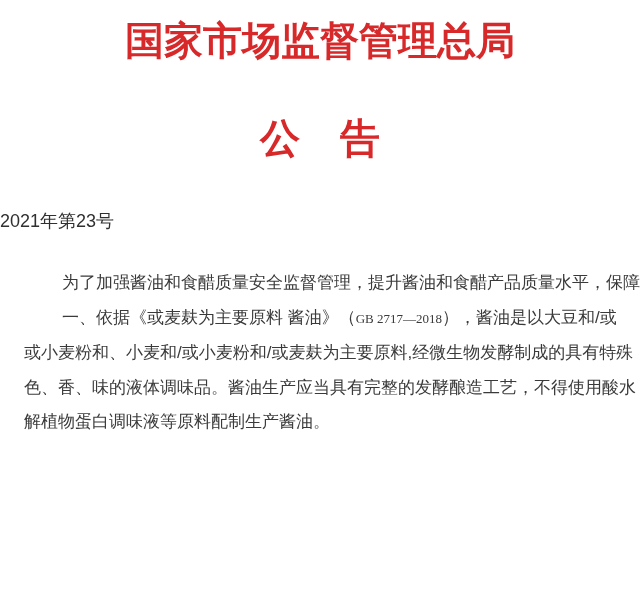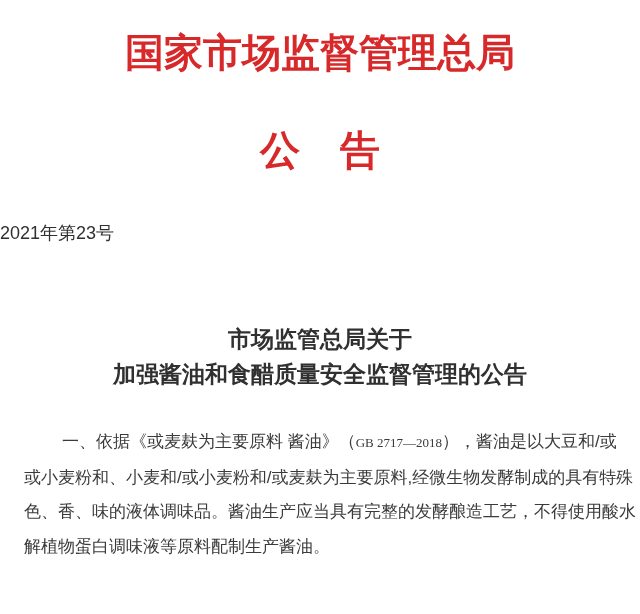--- a/index.html
+++ b/index.html
@@ -15,21 +15,21 @@
     overflow: hidden;
     background: var(--background);
     font-family: "Liberation Sans", sans-serif;
   }
   .page {
     width: 640px;
     height: 614px;
     background: var(--background);
   }
   .agency {
-    margin-top: 32px;
+    margin-top: 20px;
     font-size: 39px;
     line-height: 42px;
     font-weight: bold;
     color: var(--accent-red);
     text-align: center;
     white-space: nowrap;
   }
   .notice-type {
     margin-top: 55px;
     font-size: 40px;
@@ -79,25 +79,22 @@
 <body>
 
 <div class="page">
 
   <h1 class="agency">国家市场监督管理总局</h1>
 
   <div class="notice-type">公　告</div>
 
   <div class="doc-number">2021年第23号</div>
 
-  <div class="doc-title">
-    <div>市场监管总局关于</div>
-    <div>加强酱油和食醋质量安全监督管理的公告</div>
-  </div>
 
   <div class="body-text">
+    <div class="line indent">为了加强酱油和食醋质量安全监督管理，提升酱油和食醋产品质量水平，保障</div>
     <div class="line indent"><span>一、依据《或麦麸为主要原料 酱油》（</span><span class="std-code">GB 2717—2018</span><span>），酱油是以大豆和/或</span></div>
     <div class="line">或小麦粉和、小麦和/或小麦粉和/或麦麸为主要原料,经微生物发酵制成的具有特殊</div>
     <div class="line">色、香、味的液体调味品。酱油生产应当具有完整的发酵酿造工艺，不得使用酸水</div>
     <div class="line">解植物蛋白调味液等原料配制生产酱油。</div>
   </div>
 
 </div>
 
 </body></html>

